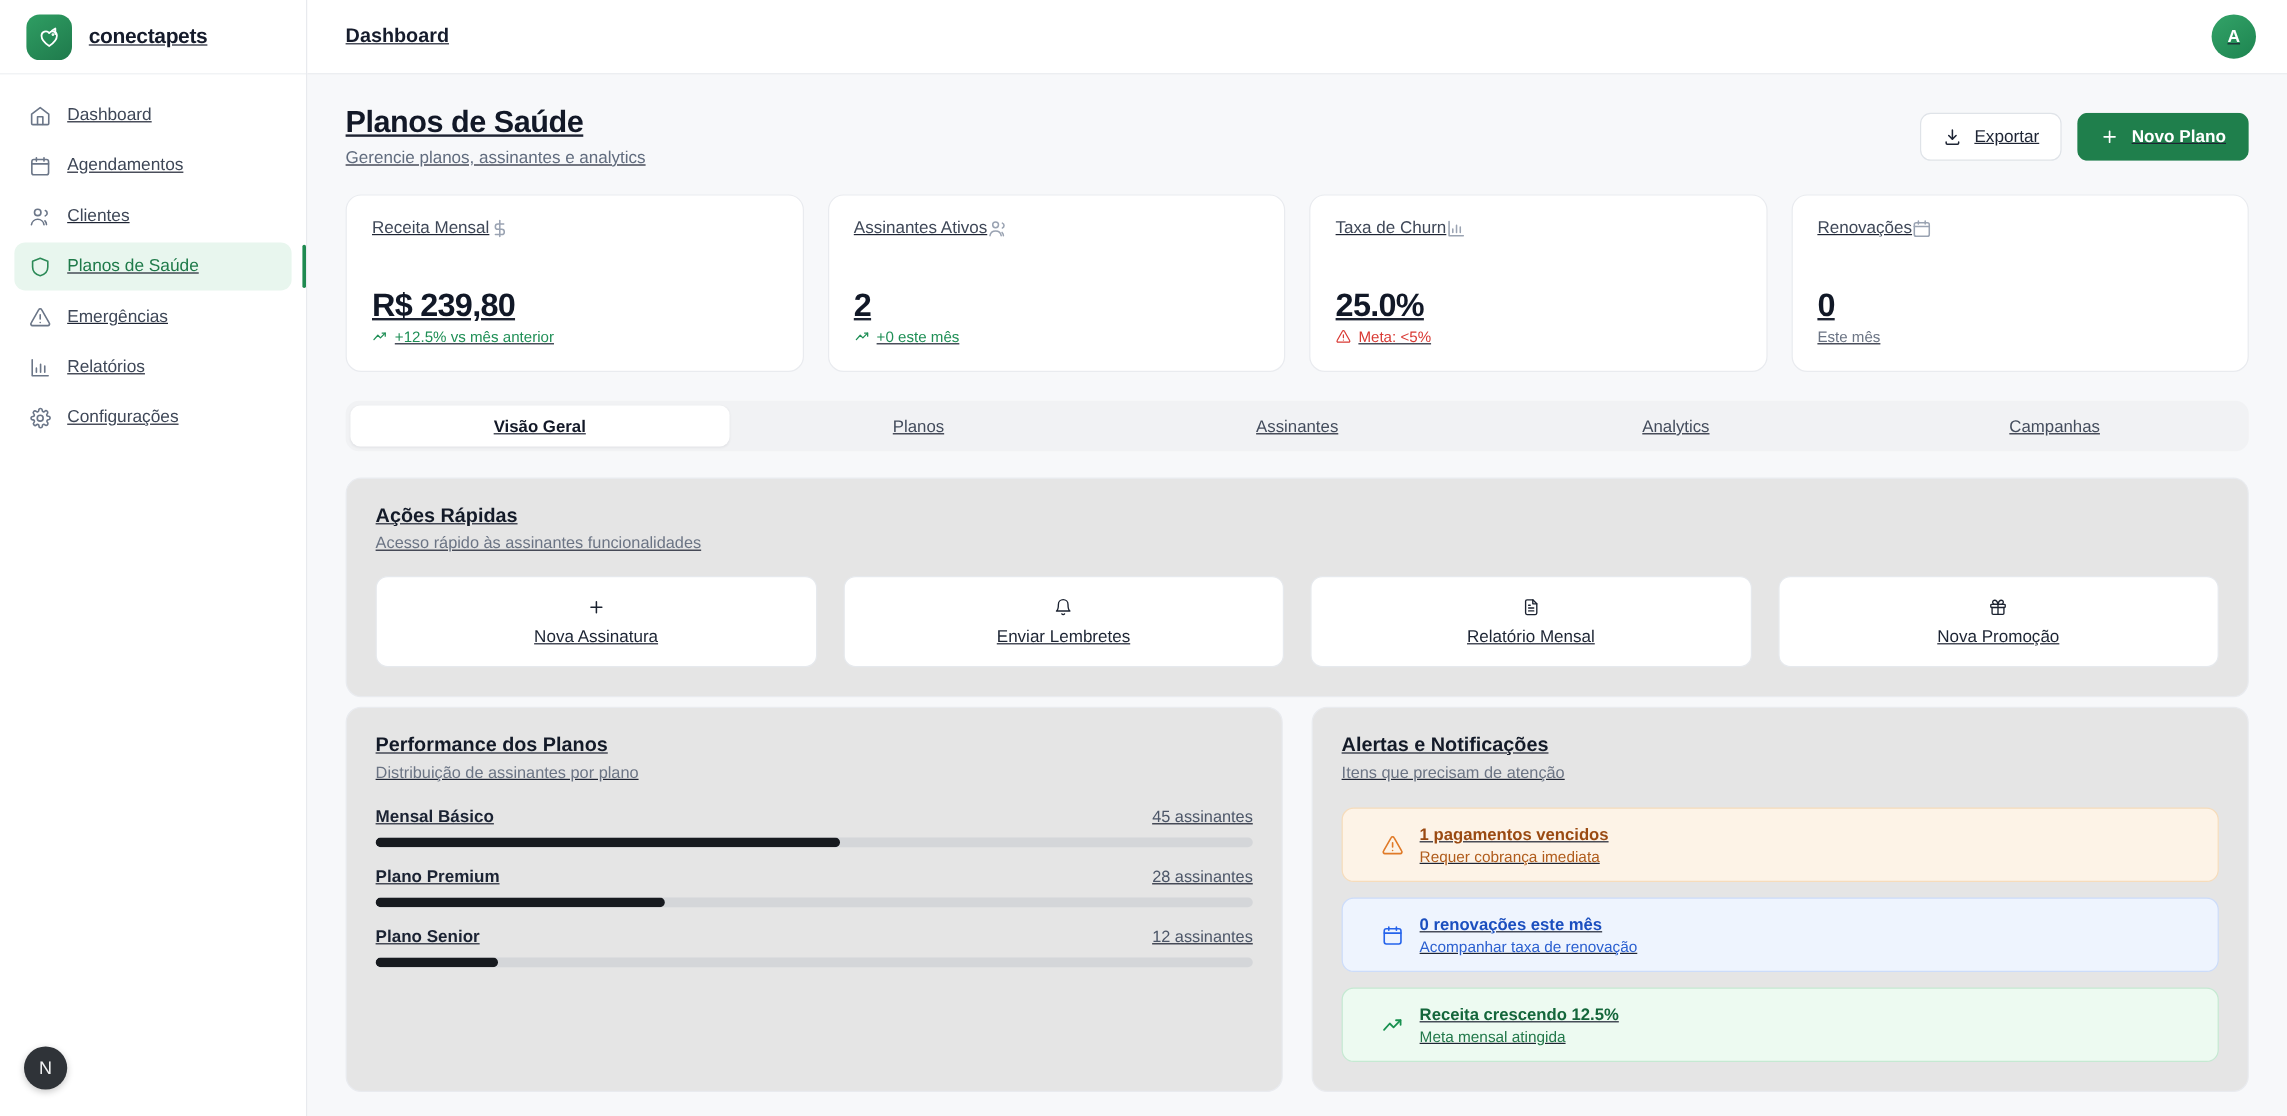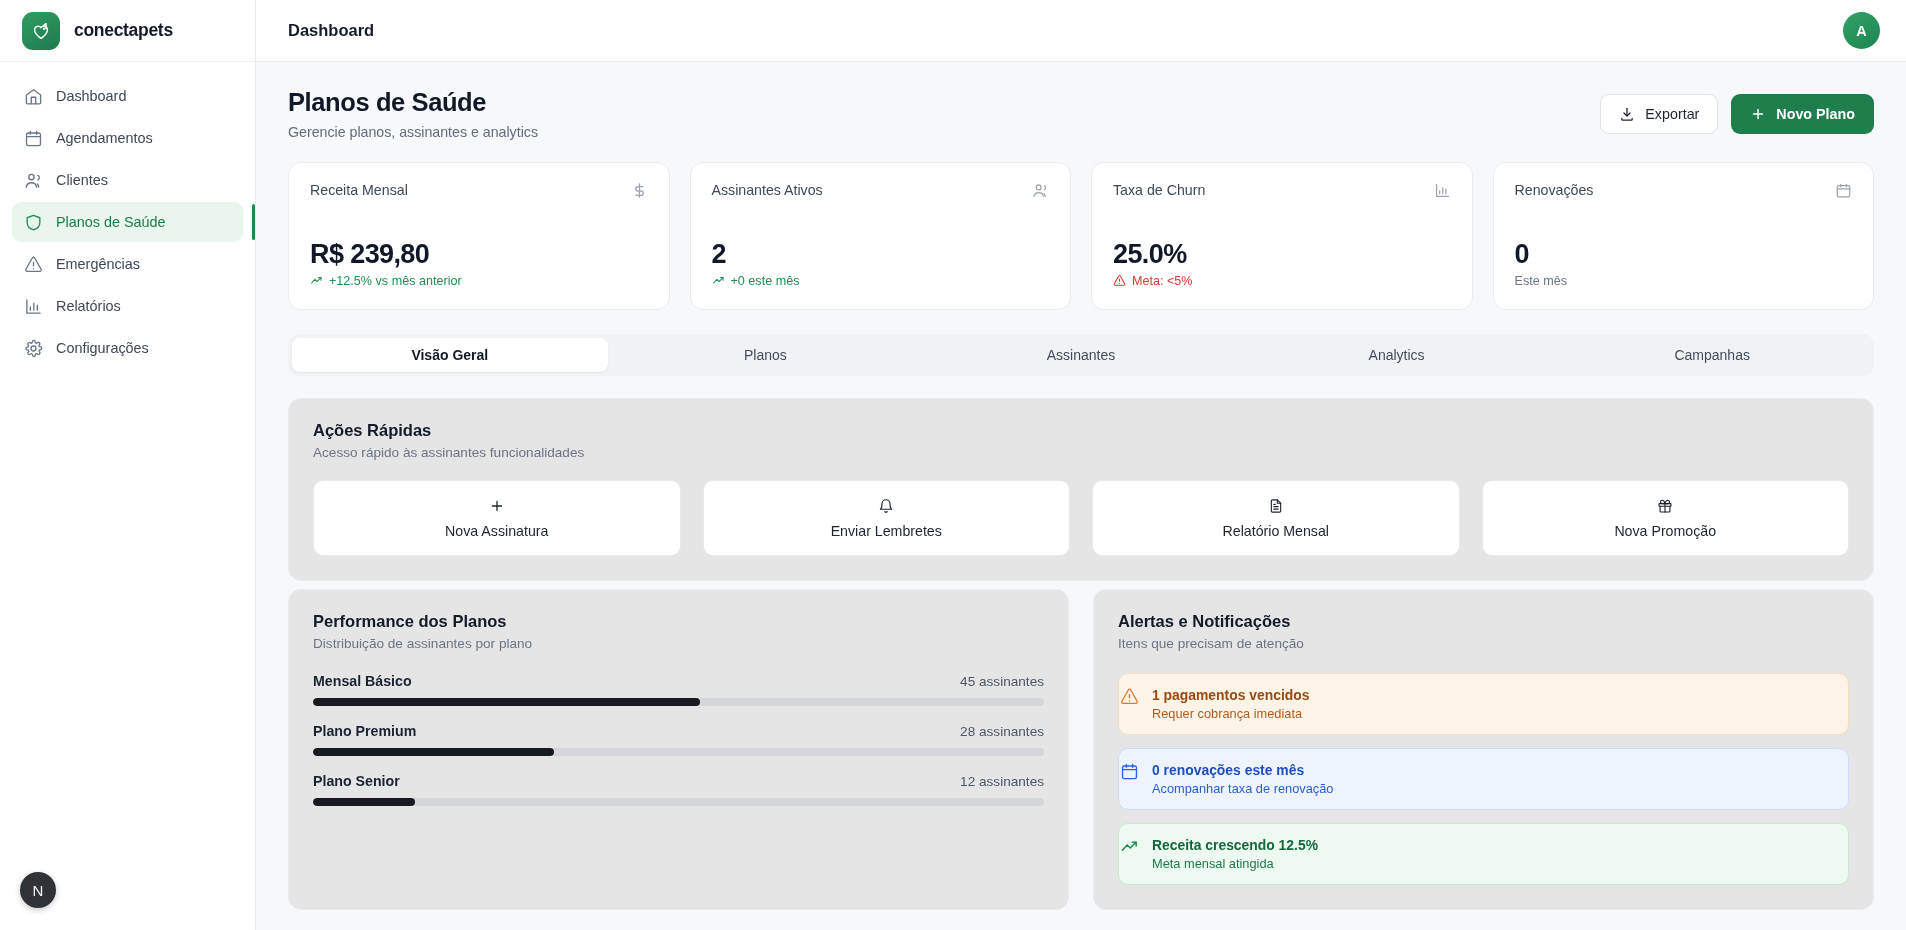--- a/index.html
+++ b/index.html
@@ -4,21 +4,21 @@
 <title>Planos de Saúde — conectapets</title>
 <style>
   * { box-sizing: border-box; margin: 0; padding: 0; }
   html, body {
     width: 1906px; height: 930px;
     overflow: hidden;
     font-family: "Liberation Sans", "DejaVu Sans", sans-serif;
     background: #f7f8fa;
     color: #1e2433;
   }
-  .app { display: flex; width: 1906px; height: 771px; }
+  .app { display: flex; width: 1906px; height: 771px; text-decoration: underline; }
 
   
   .sidebar {
     width: 256px; min-width: 256px; height: 930px;
     background: #ffffff;
     border-right: 1px solid #e8eaee;
     display: flex; flex-direction: column;
     position: relative;
   }
   .brand {
@@ -97,21 +97,21 @@
   .btn-primary { background: #1f7f4c; color: #fff; font-weight: 600; }
   .btn svg { display: block; }
 
   
   .stats { display: grid; grid-template-columns: repeat(4, 1fr); gap: 20px; margin-top: 22px; }
   .stat-card {
     background: #fff; border: 1px solid #e9ebef; border-radius: 13px;
     padding: 19px 21px 21px 21px; height: 148px;
     display: flex; flex-direction: column; justify-content: space-between;
   }
-  .stat-top { display: flex; align-items: flex-start; justify-content: space-between; }
+  .stat-top { display: flex; align-items: flex-start; }
   .stat-label { font-size: 14.2px; color: #3f4858; font-weight: 500; }
   .stat-ico { color: #9aa3b2; display: flex; align-items: center; }
   .stat-value { font-size: 27px; font-weight: 700; color: #111827; letter-spacing: -0.6px; line-height: 1.1; }
   .stat-foot { font-size: 12.6px; display: flex; gap: 6px; margin-top: 4px; }
   .stat-foot.up { color: #1f8f56; }
   .stat-foot.warn { color: #d93a34; }
   .stat-foot.muted { color: #6b7484; }
 
   
   .tabs {
@@ -150,21 +150,21 @@
   .bar-row { }
   .bar-head { display: flex; justify-content: space-between; align-items: baseline; }
   .bar-name { font-size: 14.2px; font-weight: 600; color: #1b2333; }
   .bar-count { font-size: 13.6px; color: #4c5668; }
   .bar-track { height: 8px; border-radius: 5px; background: #d4d6d9; margin-top: 9px; overflow: hidden; }
   .bar-fill { height: 100%; border-radius: 5px; background: #171a1f; }
 
   .alerts { display: flex; flex-direction: column; gap: 13px; margin-top: 22px; }
   .alert {
     border-radius: 10px; border: 1px solid transparent;
-    padding: 13px 1px; display: flex; gap: 13px; align-items: flex-start;
+    padding: 13px 32px; display: flex; gap: 13px; align-items: center;
     cursor: pointer;
   }
   .alert-ico { flex: 0 0 auto; display: flex; align-items: center; }
   .alert-title { font-size: 13.9px; font-weight: 600; }
   .alert-desc { font-size: 12.8px; margin-top: 3px; }
   .alert.warn { background: #fdf3e7; border-color: #f6dcbb; }
   .alert.warn .alert-title { color: #9a4a12; }
   .alert.warn .alert-desc { color: #b05c1c; }
   .alert.warn .alert-ico { color: #e07a28; }
   .alert.info { background: #eef4fe; border-color: #ccdcfa; }

